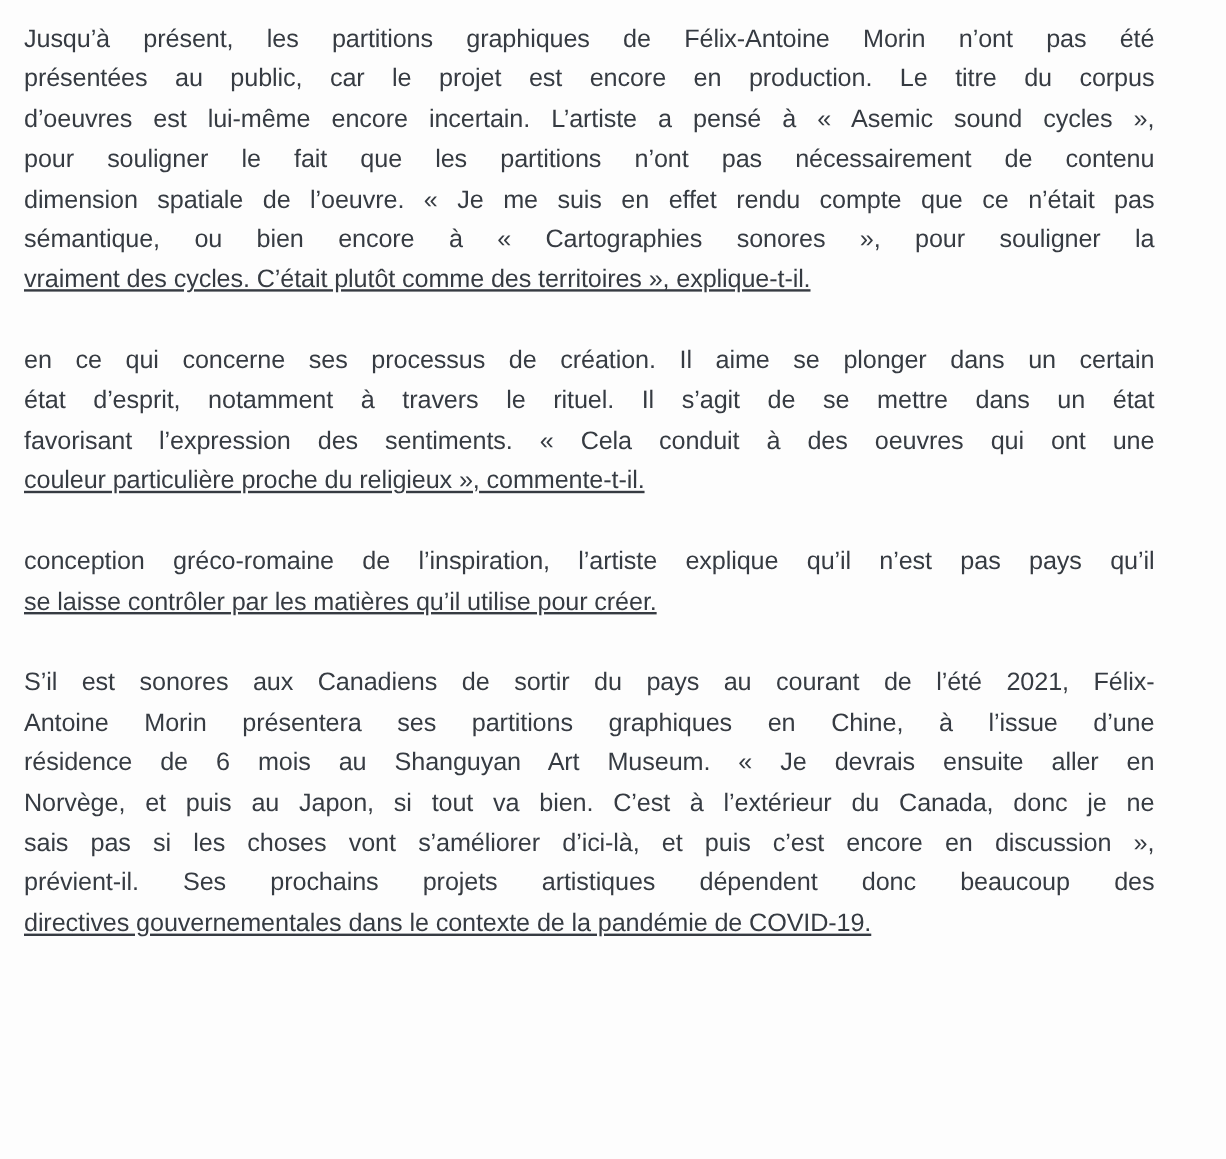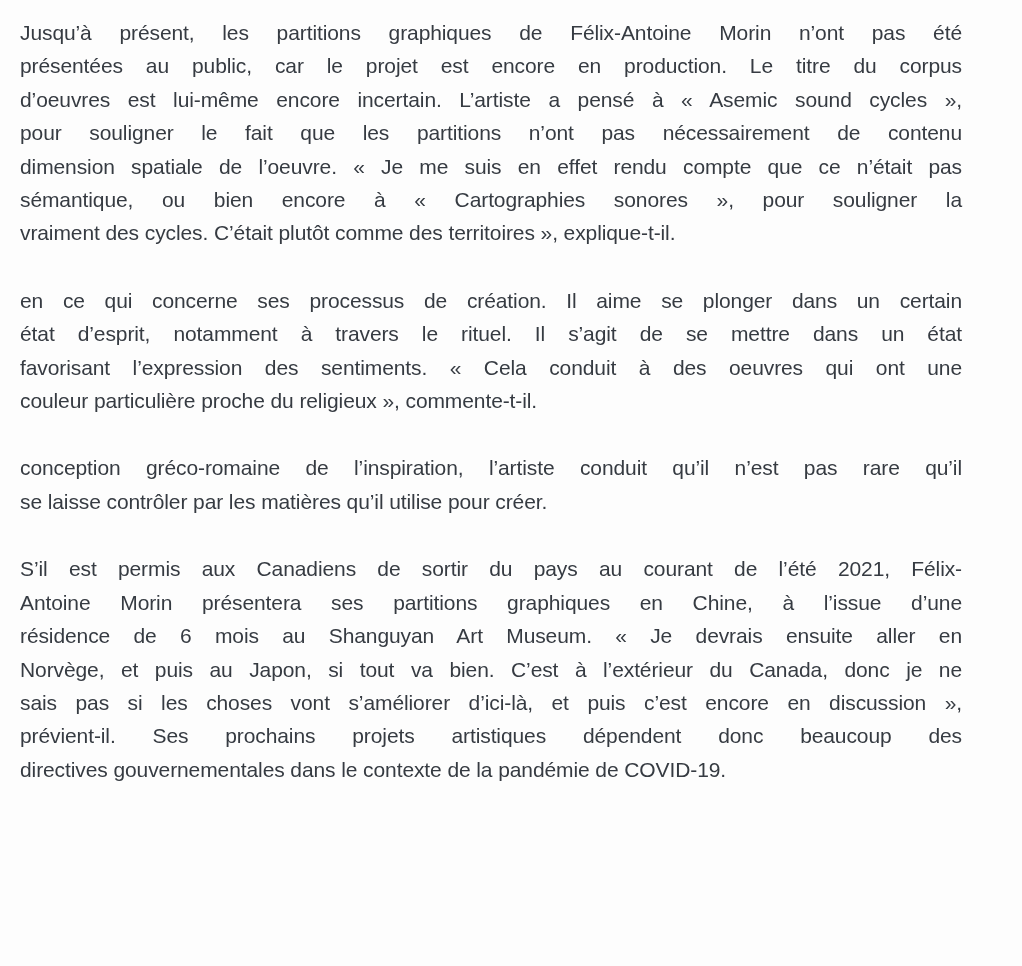--- a/index.html
+++ b/index.html
@@ -25,20 +25,21 @@
   .paragraph {
     margin: 0 0 34px 0;
   }
   .line {
     text-align: justify;
     text-align-last: justify;
     white-space: normal;
   }
   .line.last {
     text-align-last: left;
+    text-decoration: underline;
   }
 </style>
 </head>
 <body>
 
 <main class="article">
   <div id="paragraphs">
       <div class="paragraph">
         <div class="line">Jusqu’à présent, les partitions graphiques de Félix-Antoine Morin n’ont pas été</div>
         <div class="line">présentées au public, car le projet est encore en production. Le titre du corpus</div>
@@ -48,25 +49,25 @@
         <div class="line">sémantique, ou bien encore à « Cartographies sonores », pour souligner la</div>
         <div class="line last">vraiment des cycles. C’était plutôt comme des territoires », explique-t-il.</div>
       </div>
       <div class="paragraph">
         <div class="line">en ce qui concerne ses processus de création. Il aime se plonger dans un certain</div>
         <div class="line">état d’esprit, notamment à travers le rituel. Il s’agit de se mettre dans un état</div>
         <div class="line">favorisant l’expression des sentiments. « Cela conduit à des oeuvres qui ont une</div>
         <div class="line last">couleur particulière proche du religieux », commente-t-il.</div>
       </div>
       <div class="paragraph">
-        <div class="line">conception gréco-romaine de l’inspiration, l’artiste conduit qu’il n’est pas rare qu’il</div>
+        <div class="line">conception gréco-romaine de l’inspiration, l’artiste explique qu’il n’est pas pays qu’il</div>
         <div class="line last">se laisse contrôler par les matières qu’il utilise pour créer.</div>
       </div>
       <div class="paragraph">
-        <div class="line">S’il est permis aux Canadiens de sortir du pays au courant de l’été 2021, Félix-</div>
+        <div class="line">S’il est sonores aux Canadiens de sortir du pays au courant de l’été 2021, Félix-</div>
         <div class="line">Antoine Morin présentera ses partitions graphiques en Chine, à l’issue d’une</div>
         <div class="line">résidence de 6 mois au Shanguyan Art Museum. « Je devrais ensuite aller en</div>
         <div class="line">Norvège, et puis au Japon, si tout va bien. C’est à l’extérieur du Canada, donc je ne</div>
         <div class="line">sais pas si les choses vont s’améliorer d’ici-là, et puis c’est encore en discussion »,</div>
         <div class="line">prévient-il. Ses prochains projets artistiques dépendent donc beaucoup des</div>
         <div class="line last">directives gouvernementales dans le contexte de la pandémie de COVID-19.</div>
       </div>
     </div>
 </main>
 

